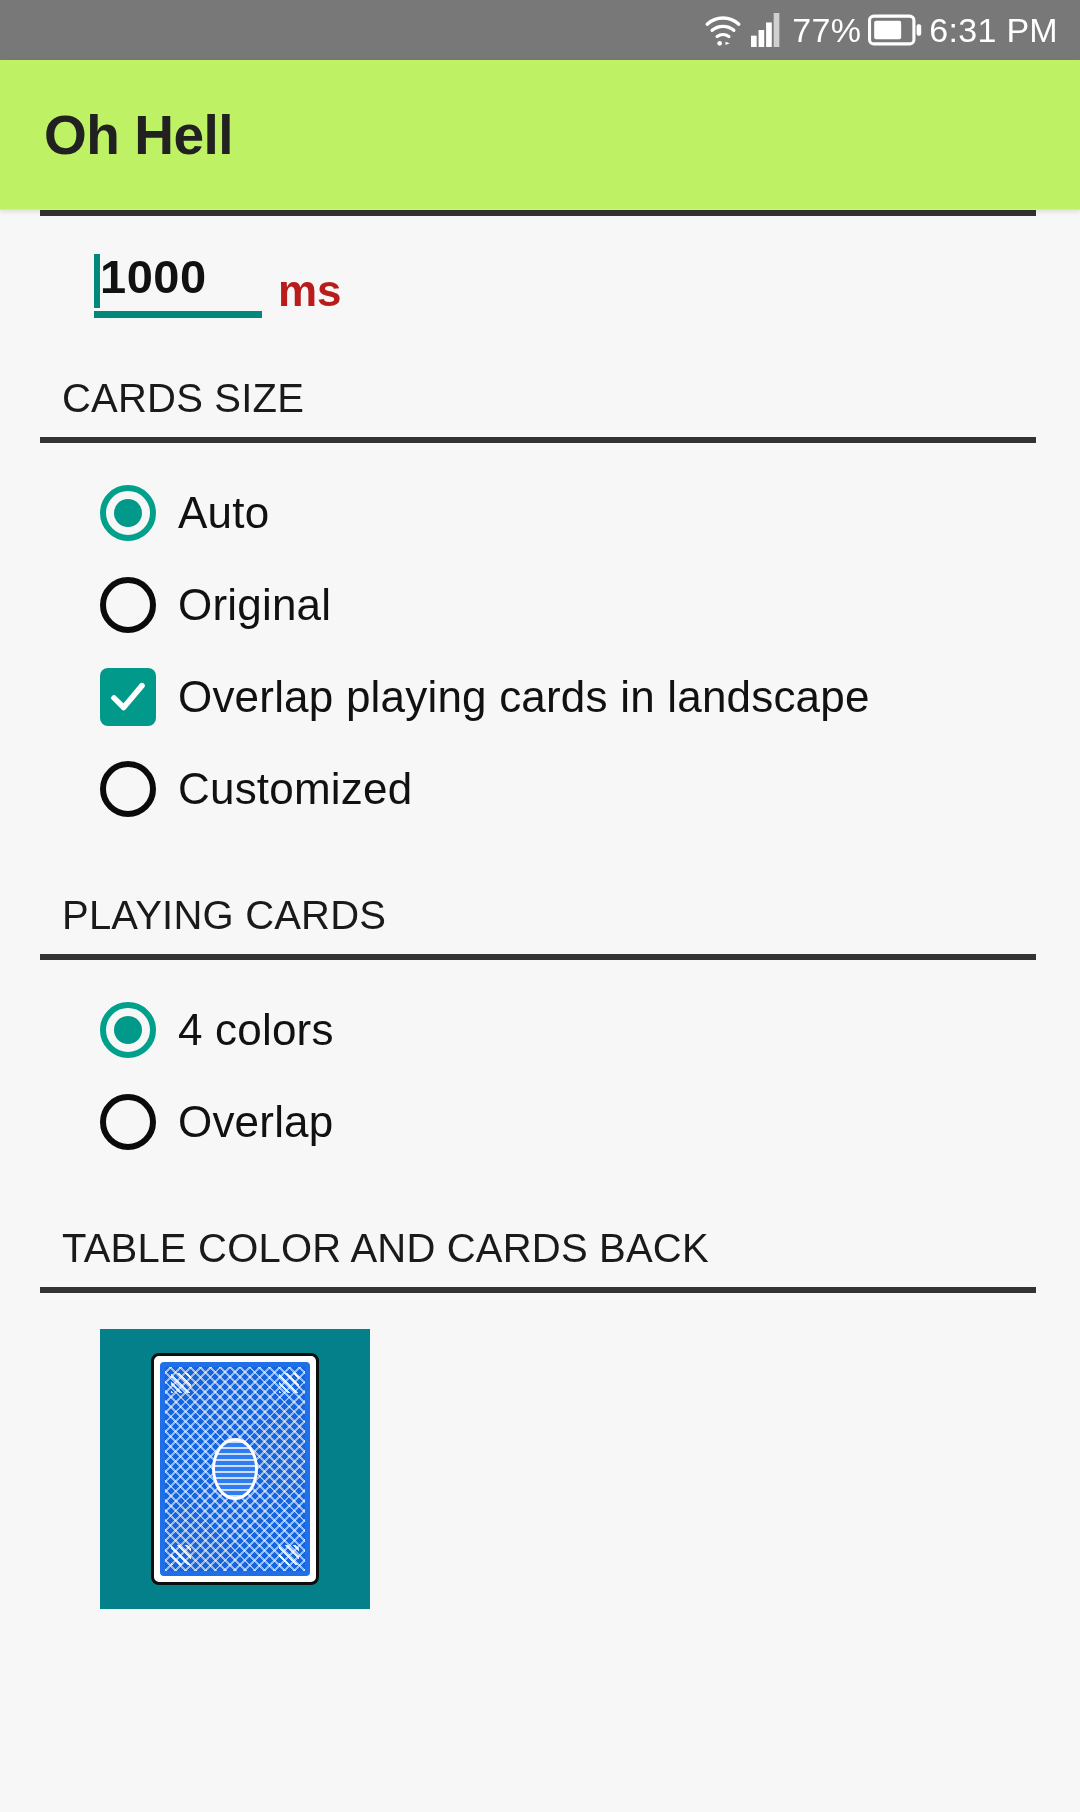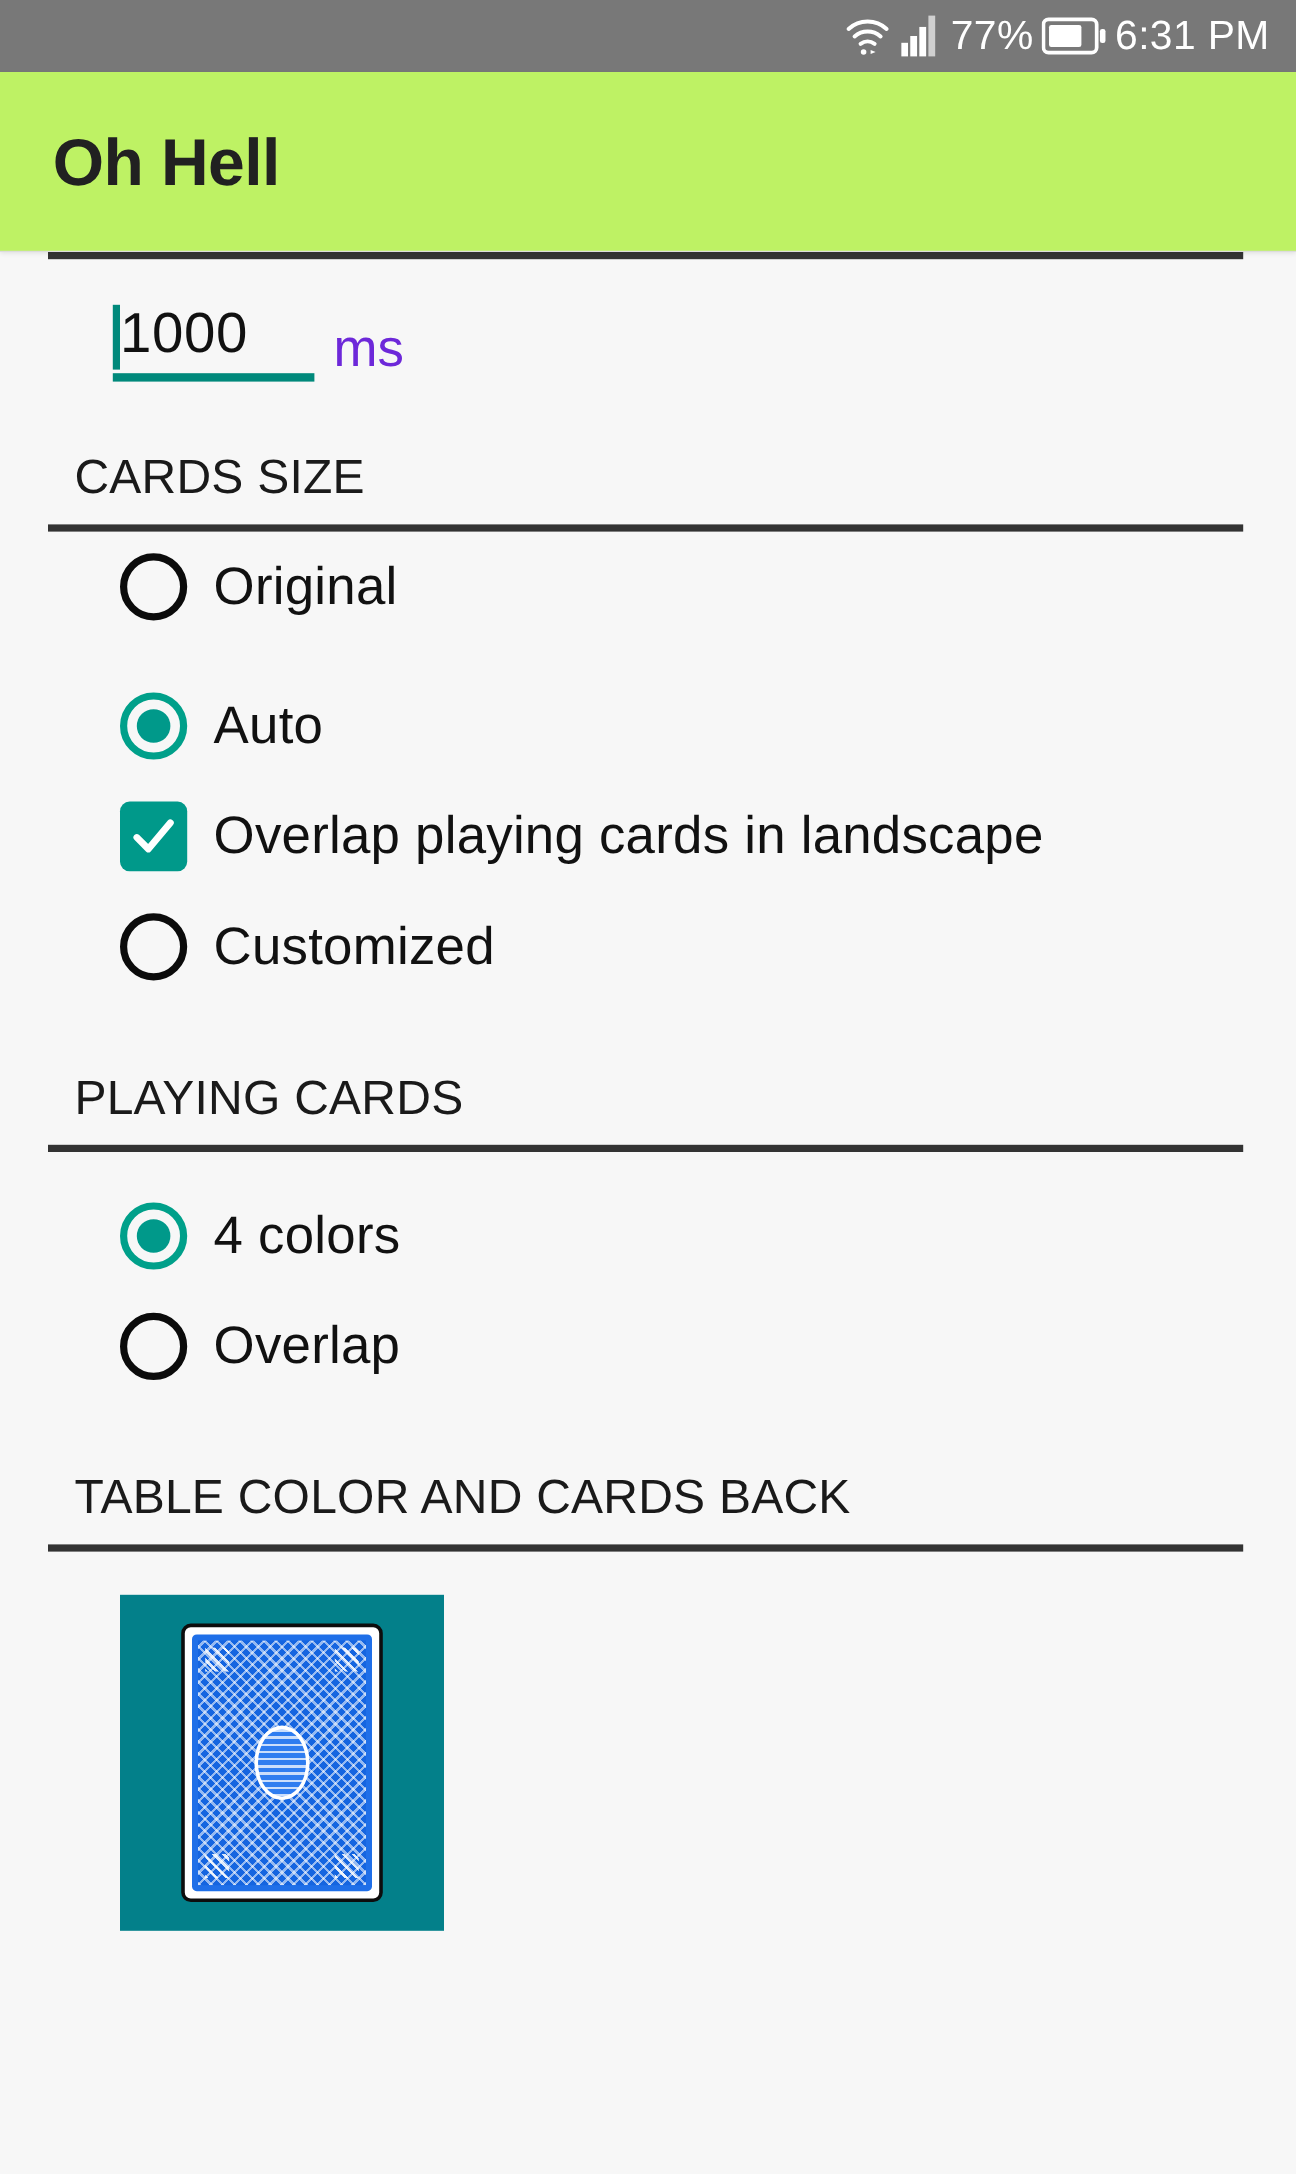--- a/index.html
+++ b/index.html
@@ -68,20 +68,21 @@
     height: 6px;
     background: #333333;
     margin: 0 44px 0 40px;
   }
 
   
   .speed-row {
     display: flex;
     align-items: flex-end;
     padding: 36px 0 0 94px;
+    font-weight: bold;
   }
   .speed-field {
     position: relative;
     width: 168px;
   }
   .speed-value {
     font-size: 47px;
     color: #111111;
     line-height: 1.05;
     padding-left: 6px;
@@ -95,21 +96,21 @@
     height: 54px;
     background: #00897b;
   }
   .speed-underline {
     margin-top: 10px;
     height: 7px;
     background: #00897b;
   }
   .speed-unit {
     font-size: 44px;
-    color: #6d28d9;
+    color: #b91c1c;
     padding-left: 16px;
     padding-bottom: 2px;
   }
 
   
   .option-row {
     display: flex;
     align-items: center;
     padding-left: 100px;
     height: 92px;
@@ -263,28 +264,28 @@
         <div class="speed-underline"></div>
       </div>
       <div class="speed-unit">ms</div>
     </div>
   </div>
 
   <div>
     <div class="section-header">CARDS SIZE</div>
     <div class="section-rule"></div>
 
+    <div class="option-row first">
+      <span class="radio checked"></span>
+      <span class="option-label">Auto</span>
+    </div>
+
     <div class="option-row">
       <span class="radio"></span>
       <span class="option-label">Original</span>
-    </div>
-
-    <div class="option-row first">
-      <span class="radio checked"></span>
-      <span class="option-label">Auto</span>
     </div>
 
     <div class="option-row">
       <span class="checkbox">
         <svg width="44" height="42" viewBox="0 0 24 24" fill="none" stroke="#ffffff" stroke-width="3.2" stroke-linecap="round" stroke-linejoin="round">
           <polyline points="4,12.5 9.5,18 20,5.5"></polyline>
         </svg>
       </span>
       <span class="option-label">Overlap playing cards in landscape</span>
     </div>

